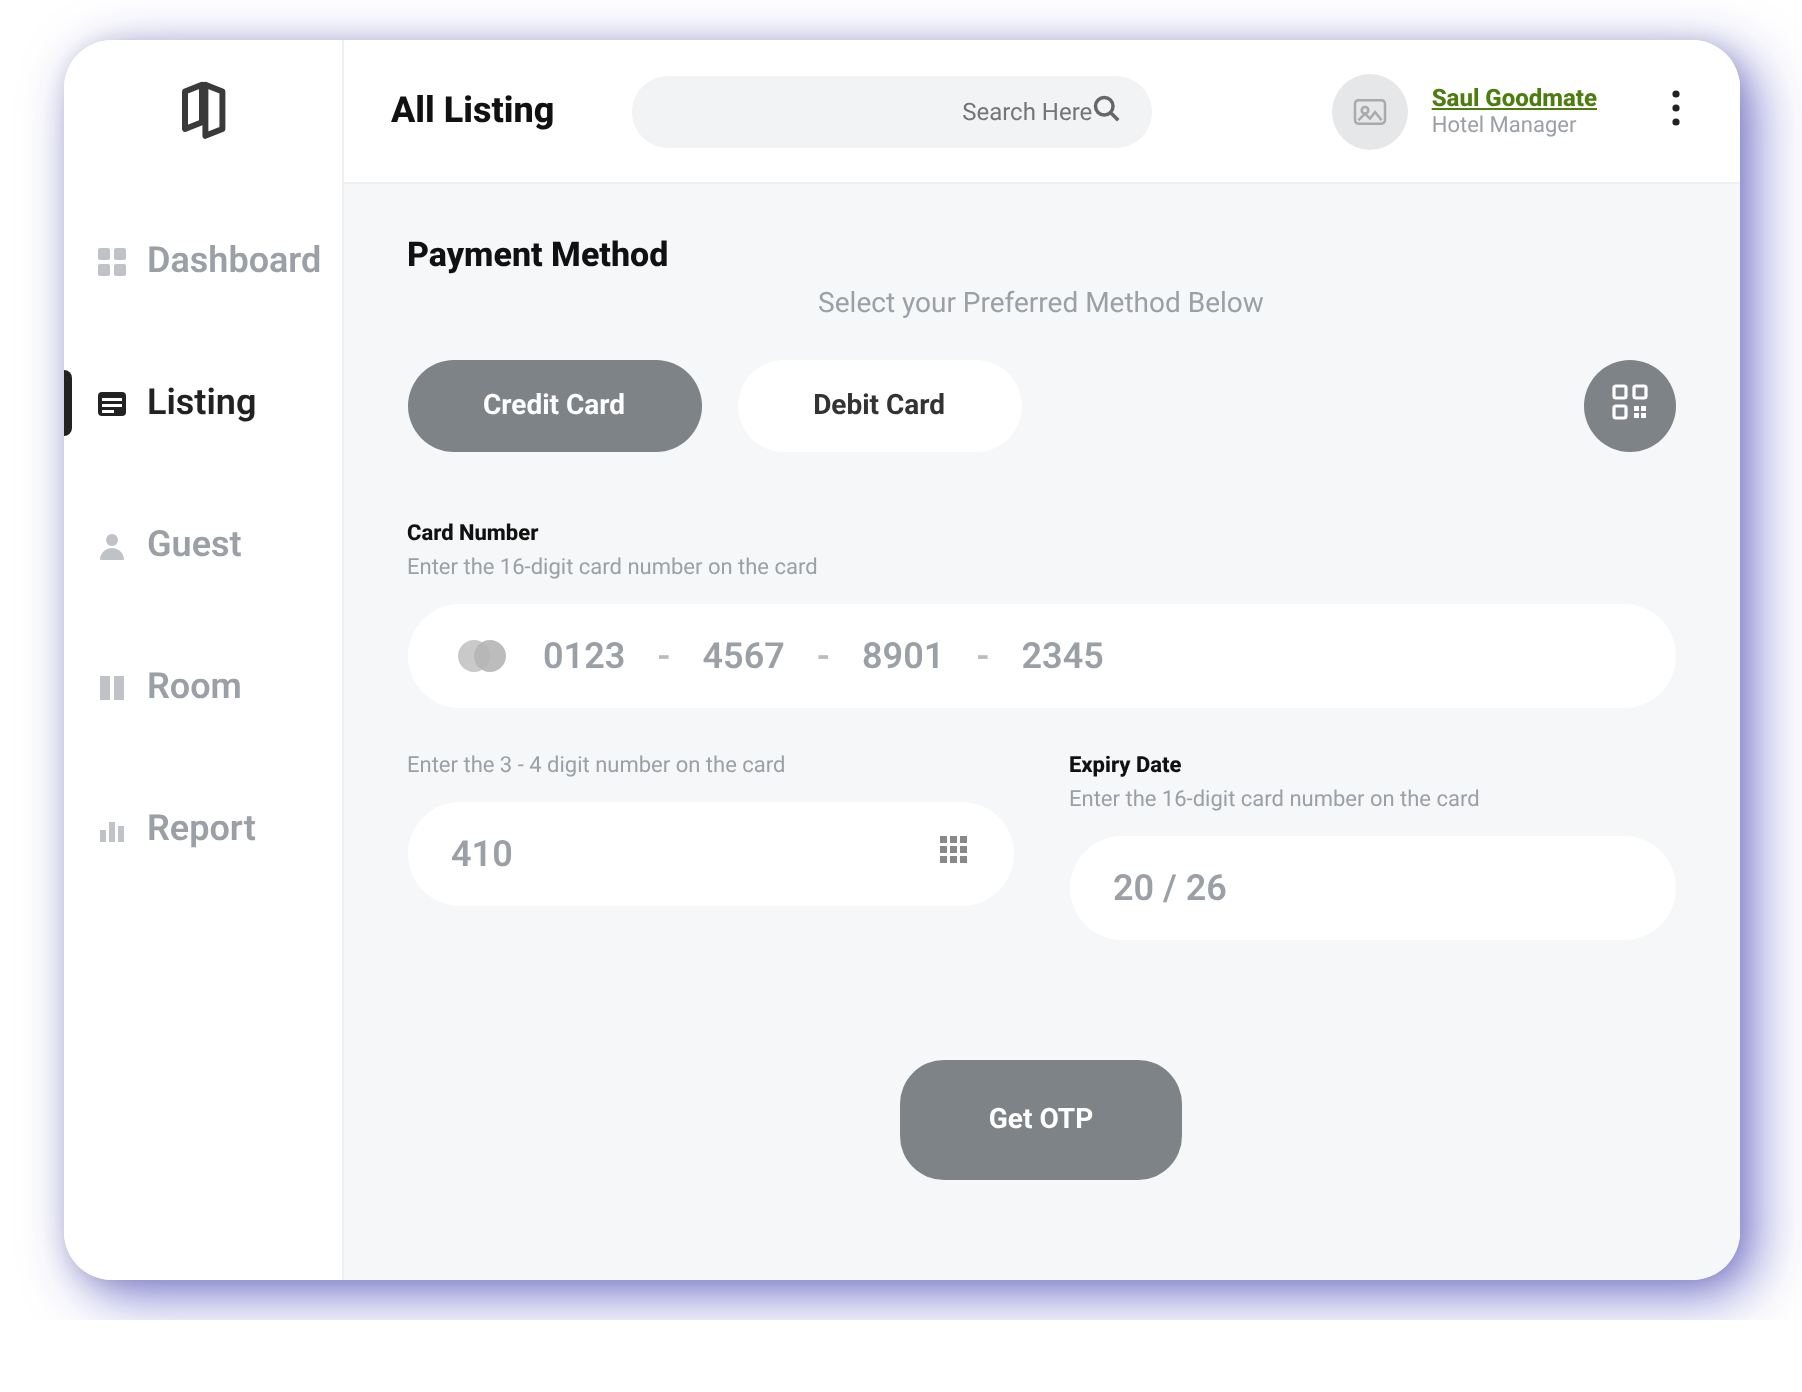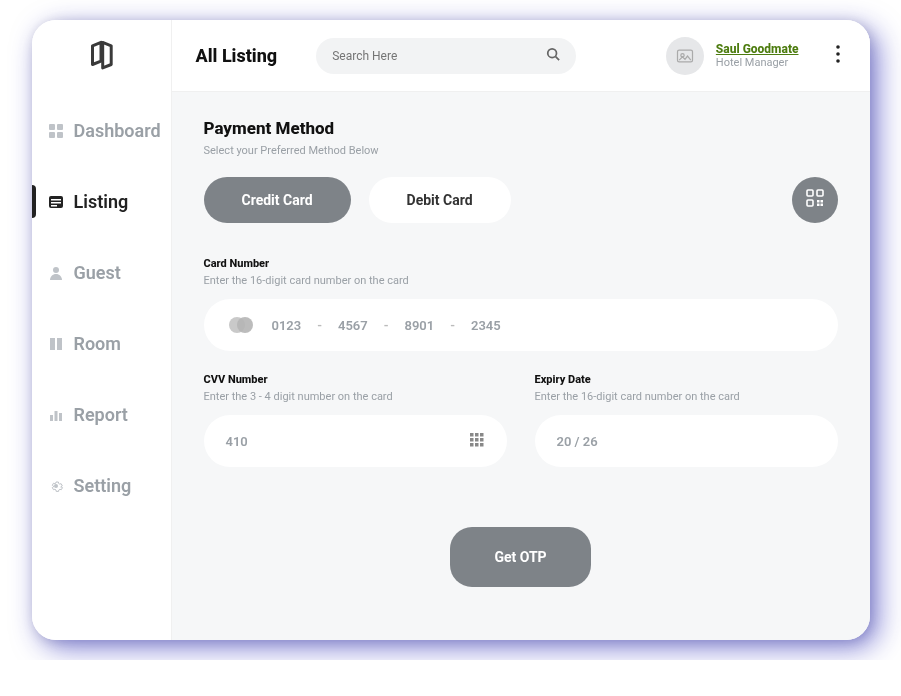--- a/index.html
+++ b/index.html
@@ -11,40 +11,40 @@
     .nav { display: flex; flex-direction: column; padding-top: 14px; }
     .nav-item { display: flex; align-items: center; gap: 10px; padding: 14px 16px; font-size: 18px; font-weight: 600; color: #9aa0a6; cursor: pointer; position: relative; margin-bottom: 22px; }
     .nav-item.active { color: #222; }
     .nav-item.active::before { content: ""; position: absolute; left: 0; top: 8px; bottom: 8px; width: 4px; background: #222; border-radius: 0 4px 4px 0; }
     .nav-item .nav-ic { width: 16px; height: 16px; display: inline-flex; align-items: center; justify-content: center; }
     .nav-item .nav-ic svg { width: 16px; height: 16px; }
     .main { flex: 1; background: #f6f7f8; display: flex; flex-direction: column; }
     .topbar { height: 72px; background: #fff; display: flex; align-items: center; padding: 0 24px; gap: 31px; border-bottom: 1px solid #f0f0f0; }
     .page-title { font-size: 18px; font-weight: 800; color: #111; }
     .search { flex: 0 0 260px; height: 36px; background: #f2f3f4; border-radius: 18px; display: flex; align-items: center; padding: 0 16px; margin-left: 8px; }
-    .search input { border: none; background: transparent; outline: none; font-size: 12px; flex: 1; color: #666; }
+    .search input { border: none; background: transparent; outline: none; font-size: 12px; flex: 1; color: #666; text-align: right; }
     .search-ic { color: #666; }
     .spacer { flex: 1; }
     .profile { display: flex; align-items: center; gap: 12px; }
     .avatar { width: 38px; height: 38px; border-radius: 50%; background: #e6e7e9; display: flex; align-items: center; justify-content: center; color: #aaa; }
     .profile-text .name { font-size: 12px; font-weight: 800; color: #4d7c0f; text-decoration: underline; }
     .profile-text .role { font-size: 11px; color: #9aa0a6; }
     .more-ic { color: #222; padding: 6px; cursor: pointer; }
     .content { flex: 1; padding: 26px 32px; overflow: auto; }
     .section-title { font-size: 17px; font-weight: 800; color: #111; margin-bottom: 6px; }
-    .section-sub { font-size: 11px; color: #9aa0a6; margin-bottom: 20px; }
+    .section-sub { font-size: 14px; color: #9aa0a6; margin-bottom: 20px; text-align: center; }
     .method-row { display: flex; align-items: center; gap: 18px; margin-bottom: 34px; }
     .chip { height: 46px; border-radius: 23px; padding: 0 38px; display: flex; align-items: center; font-size: 14px; font-weight: 700; cursor: pointer; }
     .chip.active { background: #7e8388; color: #fff; }
     .chip.inactive { background: #fff; color: #333; }
     .qr-btn { margin-left: auto; width: 46px; height: 46px; border-radius: 50%; background: #7e8388; display: flex; align-items: center; justify-content: center; color: #fff; cursor: pointer; }
     .field-block { margin-bottom: 22px; }
     .field-label { font-size: 11px; font-weight: 800; color: #111; margin-bottom: 4px; }
     .field-hint { font-size: 11px; color: #9aa0a6; margin-bottom: 12px; }
-    .input-box { background: #fff; border-radius: 26px; height: 52px; display: flex; align-items: center; padding: 0 22px; font-size: 13px; color: #9aa0a6; font-weight: 600; gap: 16px; text-align: center; }
+    .input-box { background: #fff; border-radius: 26px; height: 52px; display: flex; align-items: center; padding: 0 22px; font-size: 18px; color: #9aa0a6; font-weight: 600; gap: 16px; text-align: center; }
     .input-box .sep { color: #bbb; }
     .mc-logo { display: inline-flex; align-items: center; }
     .row2 { display: flex; gap: 28px; }
     .row2 .field-block { flex: 1; }
     .input-box.sm { justify-content: space-between; }
     .grid-ic { color: #777; }
     .otp-row { display: flex; justify-content: center; margin-top: 38px; }
     .otp-btn { background: #7e8388; color: #fff; font-weight: 700; font-size: 14px; border: none; border-radius: 22px; height: 60px; padding: 0 44px; cursor: pointer; }
   </style>
 </head>
@@ -102,29 +102,20 @@
       </div>
       <div class="nav-item">
         <span class="nav-ic">
           <svg viewBox="0 0 16 16" fill="#bfc3c8">
               <rect x="2" y="8" width="3" height="6"></rect>
               <rect x="6.5" y="4" width="3" height="10"></rect>
               <rect x="11" y="6" width="3" height="8"></rect>
             </svg>
         </span>
         <span>Report</span>
-      </div>
-      <div class="nav-item">
-        <span class="nav-ic">
-          <svg viewBox="0 0 16 16" fill="#bfc3c8">
-              <path d="M8 10a2 2 0 100-4 2 2 0 000 4z"></path>
-              <path d="M13.3 8.9l1.2.7-1.2 2.1-1.4-.4c-.3.3-.7.5-1.1.7l-.2 1.4H8.2L8 12c-.4-.2-.8-.4-1.1-.7l-1.4.4-1.2-2.1 1.2-.7c0-.3 0-.6 0-.9l-1.2-.7 1.2-2.1 1.4.4c.3-.3.7-.5 1.1-.7L8 4h2.4l.2 1.4c.4.2.8.4 1.1.7l1.4-.4 1.2 2.1-1.2.7c0 .3 0 .6 0 .9z" fill="none" stroke="#bfc3c8" stroke-width="1"></path>
-            </svg>
-        </span>
-        <span>Setting</span>
       </div>
     </nav>
   </aside>
 
   <div class="main">
     <div class="topbar">
       <div class="page-title">All Listing</div>
       <div class="search">
         <input type="text" placeholder="Search Here" style="">
         <span class="search-ic">
@@ -194,21 +185,20 @@
           <span>4567</span>
           <span class="sep">-</span>
           <span>8901</span>
           <span class="sep">-</span>
           <span>2345</span>
         </div>
       </div>
 
       <div class="row2">
         <div class="field-block">
-          <div class="field-label">CVV Number</div>
           <div class="field-hint">Enter the 3 - 4 digit number on the card</div>
           <div class="input-box sm">
             <span>410</span>
             <span class="grid-ic">
               <svg width="16" height="16" viewBox="0 0 16 16" fill="#888">
                   <rect x="1" y="1" width="3.5" height="3.5"></rect>
                   <rect x="6" y="1" width="3.5" height="3.5"></rect>
                   <rect x="11" y="1" width="3.5" height="3.5"></rect>
                   <rect x="1" y="6" width="3.5" height="3.5"></rect>
                   <rect x="6" y="6" width="3.5" height="3.5"></rect>

